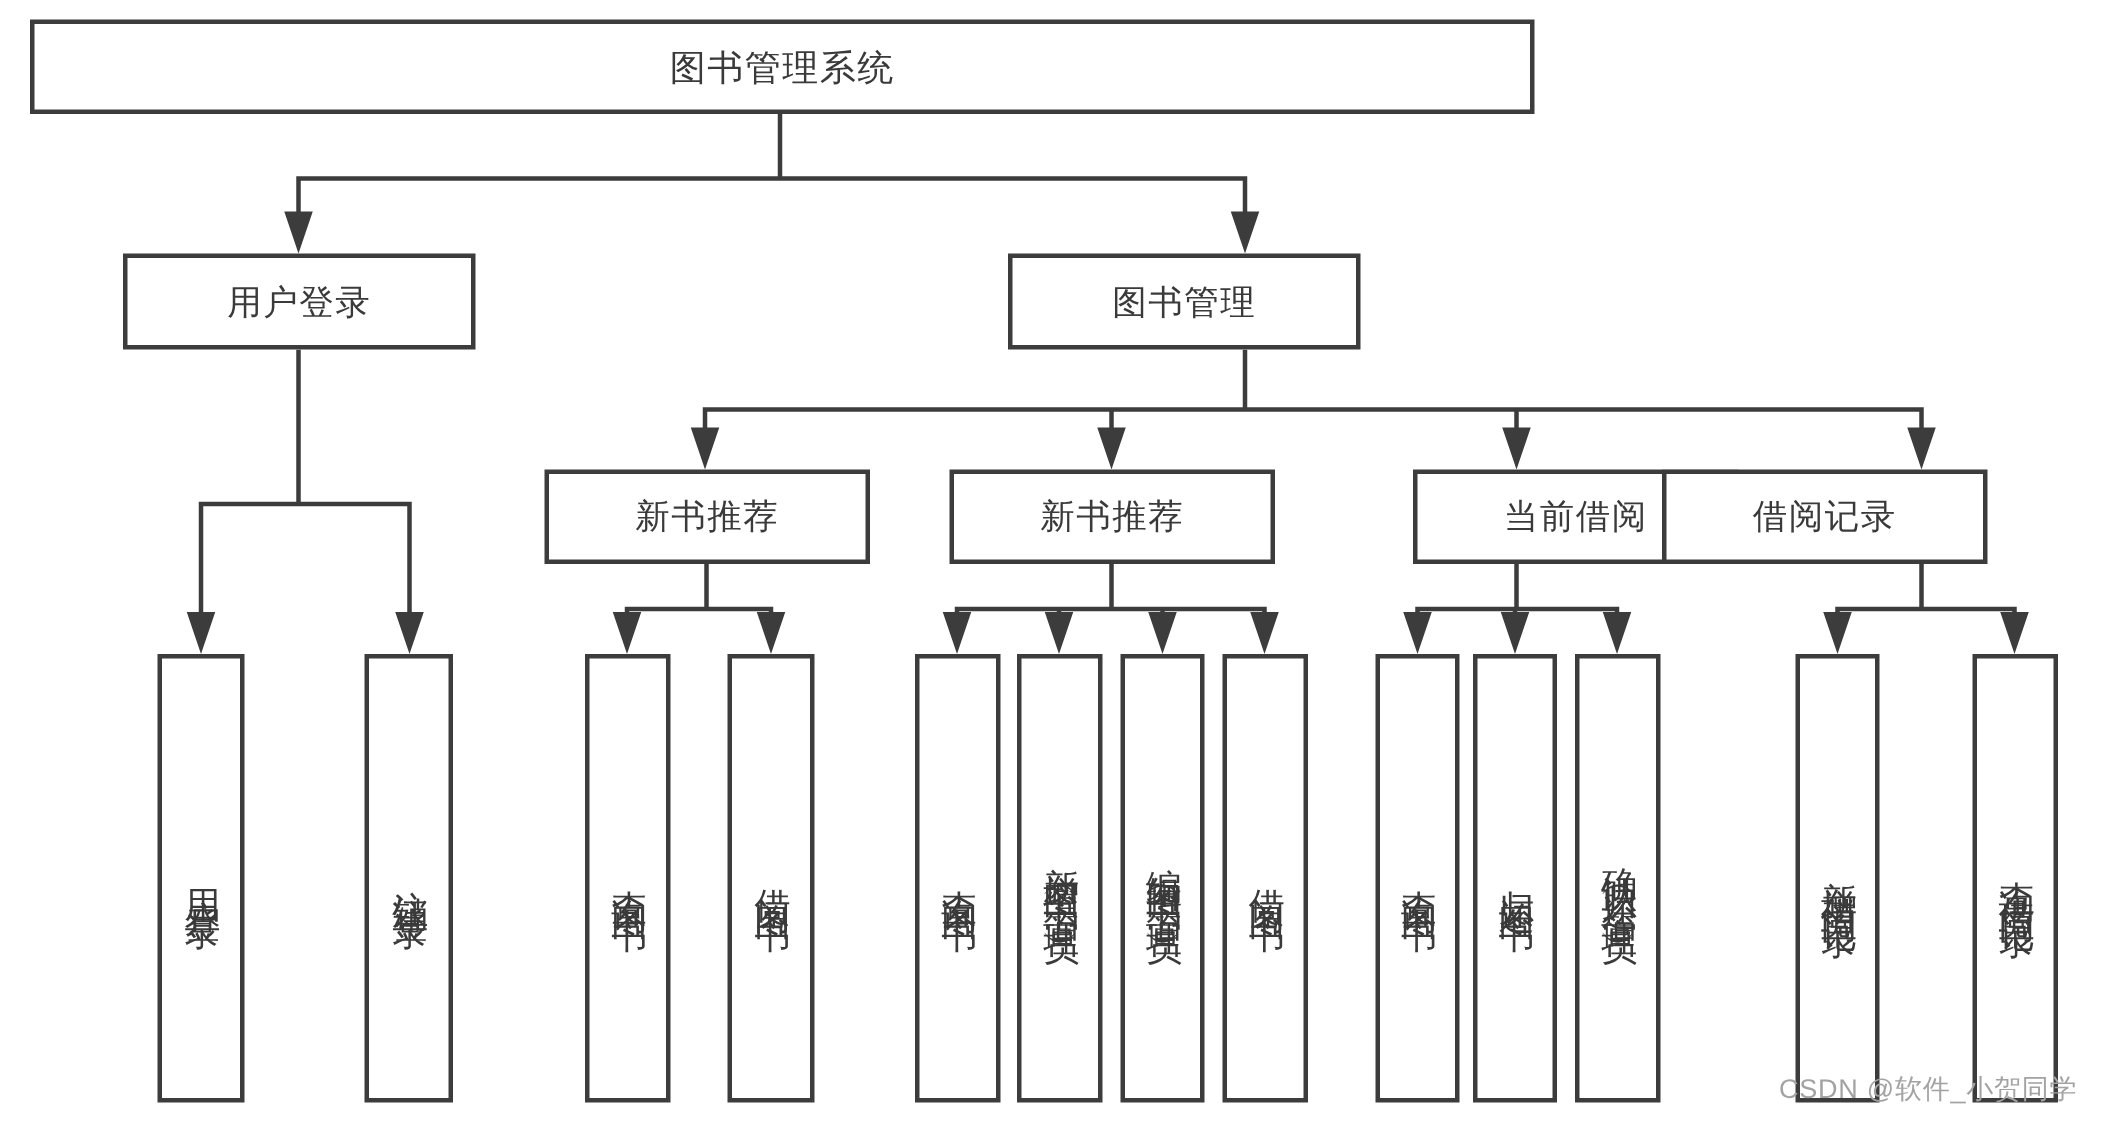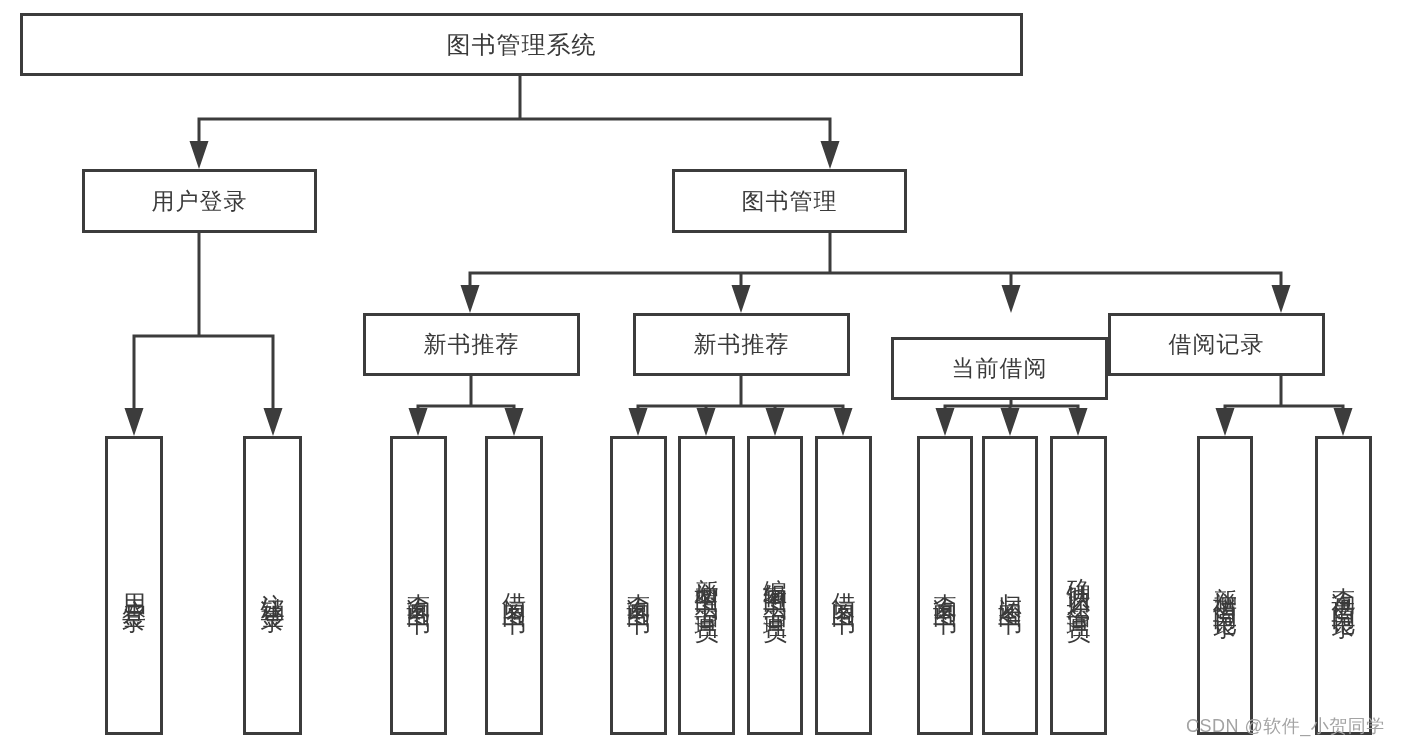--- a/index.html
+++ b/index.html
@@ -127,21 +127,21 @@
              M1333.5 408 L1352.5 408 L1343 436 Z"></path>
   </svg>
 
   <div class="node h root">图书管理系统</div>
 
   <div class="node h lvl2" style="left:82px;">用户登录</div>
   <div class="node h lvl2" style="left:672px;">图书管理</div>
 
   <div class="node h lvl3" style="left:363px;">新书推荐</div>
   <div class="node h lvl3" style="left:633px;">新书推荐</div>
-  <div class="node h lvl3" style="left:891px;margin-top:24px;">当前借阅</div>
+  <div class="node h lvl3" style="left:942px;">当前借阅</div>
   <div class="node h lvl3" style="left:1108px;">借阅记录</div>
 
   <div class="node leaf" style="left:105px;width:58px;">
     <span class="vtext">用户登录</span>
   </div>
   <div class="node leaf" style="left:243px;width:59px;">
     <span class="vtext">注销登录</span>
   </div>
   <div class="node leaf" style="left:390px;width:57px;">
     <span class="vtext">查询图书</span>

